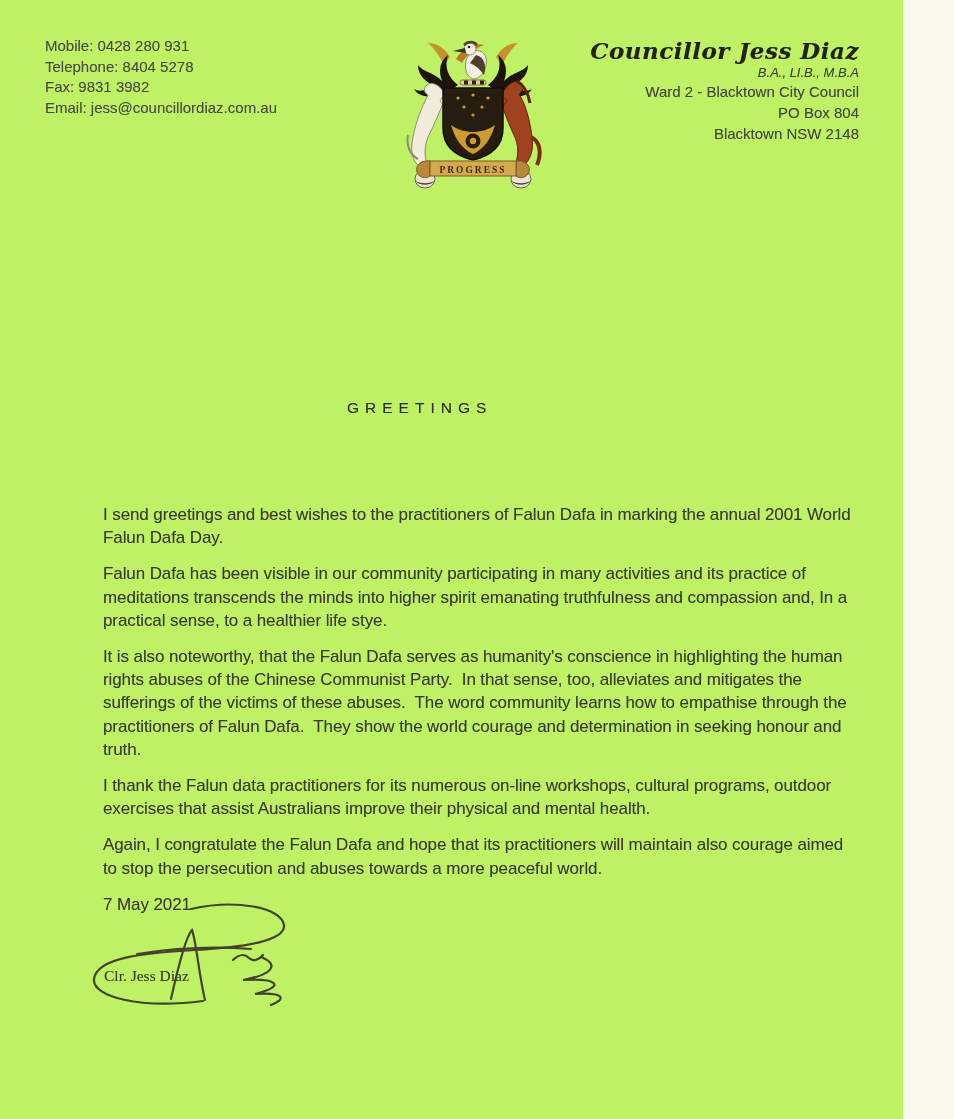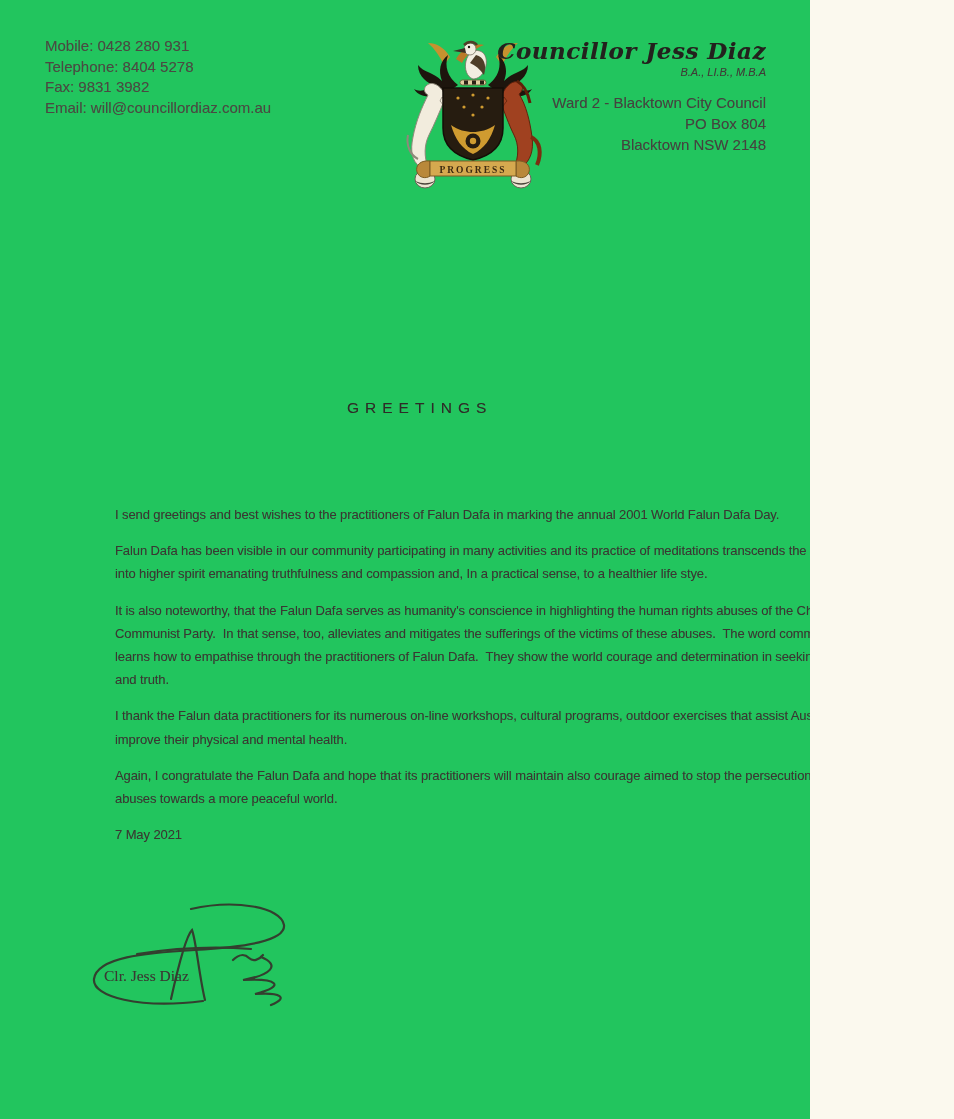--- a/index.html
+++ b/index.html
@@ -1,20 +1,20 @@
 <!DOCTYPE html>
 <html><head>
 <meta charset="utf-8">
 <style>
   html, body { margin: 0; padding: 0; background: #fbf9ee; }
   .page {
     position: relative;
-    width: 810px;
+    width: 903px;
     height: 1119px;
-    background: #22c55e;
+    background: #bef264;
     font-family: "Liberation Sans", sans-serif;
     color: #3a3833;
     overflow: hidden;
   }
   
   .contact-block {
     position: absolute;
     left: 45px; top: 36px;
     font-size: 15px;
     line-height: 20.5px;
@@ -34,48 +34,47 @@
     font-family: "DejaVu Serif", serif;
     font-style: italic;
     font-weight: bold;
     font-size: 23px;
     line-height: 26px;
     color: #23211d;
     letter-spacing: .5px;
   }
   .official-credentials {
     font-style: italic;
-    font-size: 11px;
+    font-size: 13px;
     line-height: 17px;
-    margin-bottom: 11px;
+    margin-bottom: 0;
     color: #3f3d38;
   }
   .crest {
     position: absolute;
     left: 398px; top: 33px;
     width: 150px; height: 160px;
   }
   
   .salutation {
     position: absolute;
     left: 347px; top: 399px;
     font-size: 15.5px;
     letter-spacing: 6px;
     color: #2e2c28;
     text-shadow: 0 0 0.5px rgba(60,55,45,.4);
   }
   .body-block {
     position: absolute;
     left: 103px; top: 503px;
     width: 752px;
-    font-size: 13px;
+    font-size: 17px;
     line-height: 23.2px;
     letter-spacing: -0.1px;
     text-shadow: 0 0 0.5px rgba(60,55,45,.35);
-    margin-left: 12px;
   }
   .body-block p {
     margin: 0 0 13px 0;
     white-space: pre-wrap;
   }
   .date-line { margin-bottom: 0; }
   .signature-svg {
     position: absolute;
     left: 85px; top: 897px;
     width: 220px; height: 118px;
@@ -96,21 +95,21 @@
 </style>
 </head>
 <body>
 
 <div class="page">
 
   <div class="contact-block">
     <div>Mobile: 0428 280 931</div>
     <div>Telephone: 8404 5278</div>
     <div>Fax: 9831 3982</div>
-    <div>Email: will@councillordiaz.com.au</div>
+    <div>Email: jess@councillordiaz.com.au</div>
   </div>
 
   <svg class="crest" viewBox="0 0 150 160" xmlns="http://www.w3.org/2000/svg">
 
     <g>
       <path d="M52,24 C46,14 38,10 30,10 C37,16 42,24 46,32 Z" fill="#c6922f"></path>
       <path d="M98,24 C104,14 112,10 120,10 C113,16 108,24 104,32 Z" fill="#c6922f"></path>
       <path d="M58,26 C64,16 74,10 86,12 C76,16 68,22 64,30 Z" fill="#b97a28"></path>
     </g>
 

